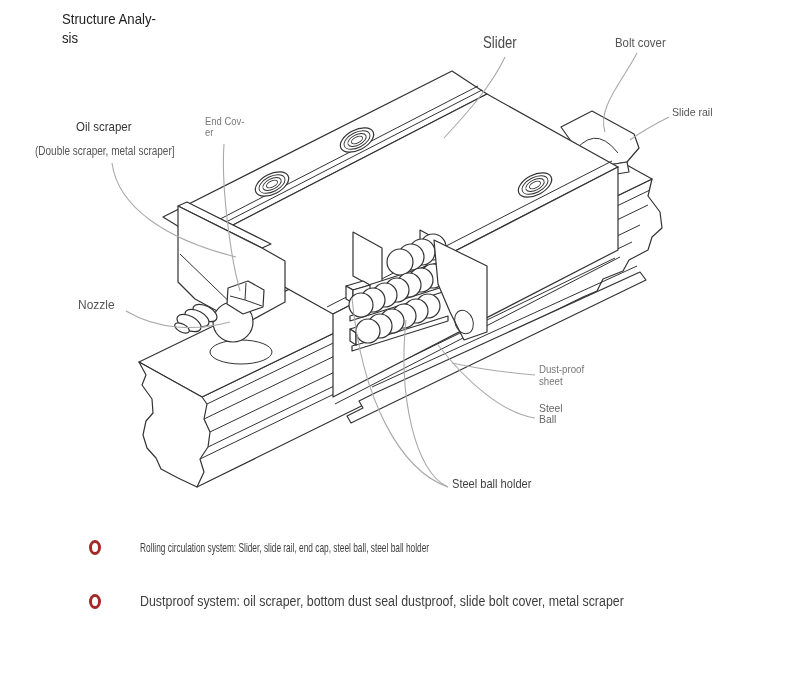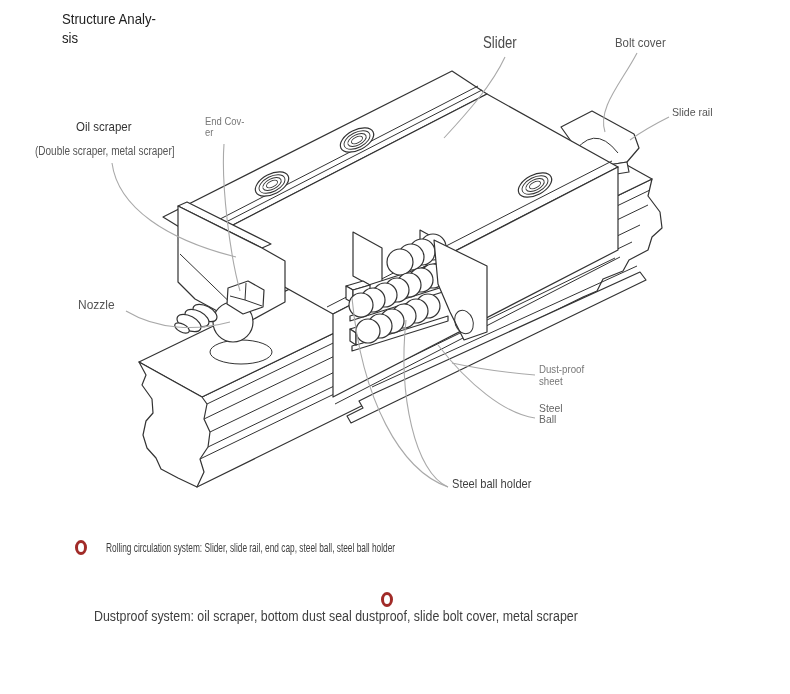--- a/index.html
+++ b/index.html
@@ -11,22 +11,22 @@
   #lb-slider{left:483px;top:33px;font-size:16.5px;color:#4a4a4a;transform:scaleX(.80);}
   #lb-boltcover{left:615px;top:36px;font-size:12px;color:#555;transform:scaleX(.95);}
   #lb-sliderail{left:672px;top:106px;font-size:11.5px;color:#555;transform:scaleX(.92);}
   #lb-oilscraper{left:76px;top:119px;font-size:13.5px;color:#333;transform:scaleX(.85);}
   #lb-oilsub{left:35px;top:144px;font-size:12.5px;color:#555;transform:scaleX(.80);}
   #lb-endcover{left:205px;top:116px;font-size:10.5px;color:#777;line-height:1;transform:scaleX(.90);}
   #lb-nozzle{left:78px;top:297px;font-size:13px;color:#555;transform:scaleX(.92);}
   #lb-dustproof{left:539px;top:364px;font-size:10.5px;color:#777;line-height:1.1;transform:scaleX(.92);}
   #lb-steelball{left:539px;top:403px;font-size:11.5px;color:#666;line-height:.95;transform:scaleX(.90);}
   #lb-holder{left:452px;top:476px;font-size:13.5px;color:#3f3f3f;transform:scaleX(.82);}
-  .legend-row{position:absolute;left:75px;display:flex;align-items:center;}
-  #row1{top:540px;}#row2{top:567px;}#row3{top:592px;flex-direction:column;}
+  .legend-row{position:absolute;left:89px;display:flex;align-items:center;gap:20px;}
+  #row1{top:540px;}#row2{top:567px;}#row3{top:592px;}
   .ring{display:inline-block;width:6px;height:9px;border:3.5px solid #a12b28;border-radius:50%;}
   .ltext{margin-left:19px;color:#3e3e3e;white-space:nowrap;transform-origin:0 50%;}
   #row1 .ltext{font-size:13px;transform:scaleX(.64);}
   #row2 .ltext{font-size:12.5px;transform:scaleX(.62);}
   #row3 .ltext{font-size:15.5px;transform:scaleX(.80);}
   .ol{fill:#fff;stroke:#333;stroke-width:1.2;stroke-linejoin:round;}
   .ln{fill:none;stroke:#333;stroke-width:1;}
   .ld{fill:none;stroke:#a9a9a9;stroke-width:1.1;}
   .thr{fill:none;stroke:#333;stroke-width:.9;}
 </style>

